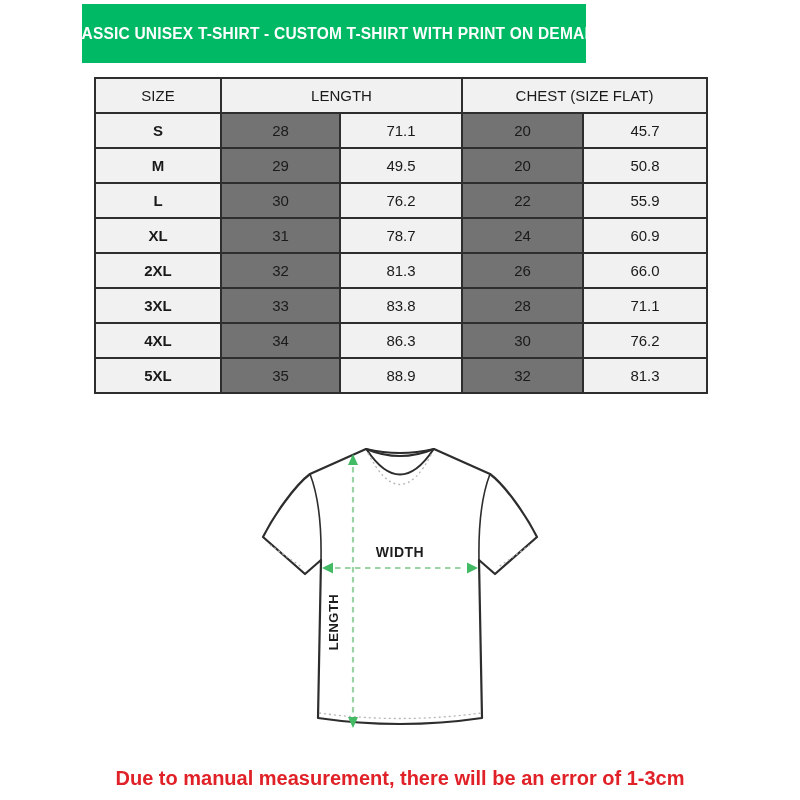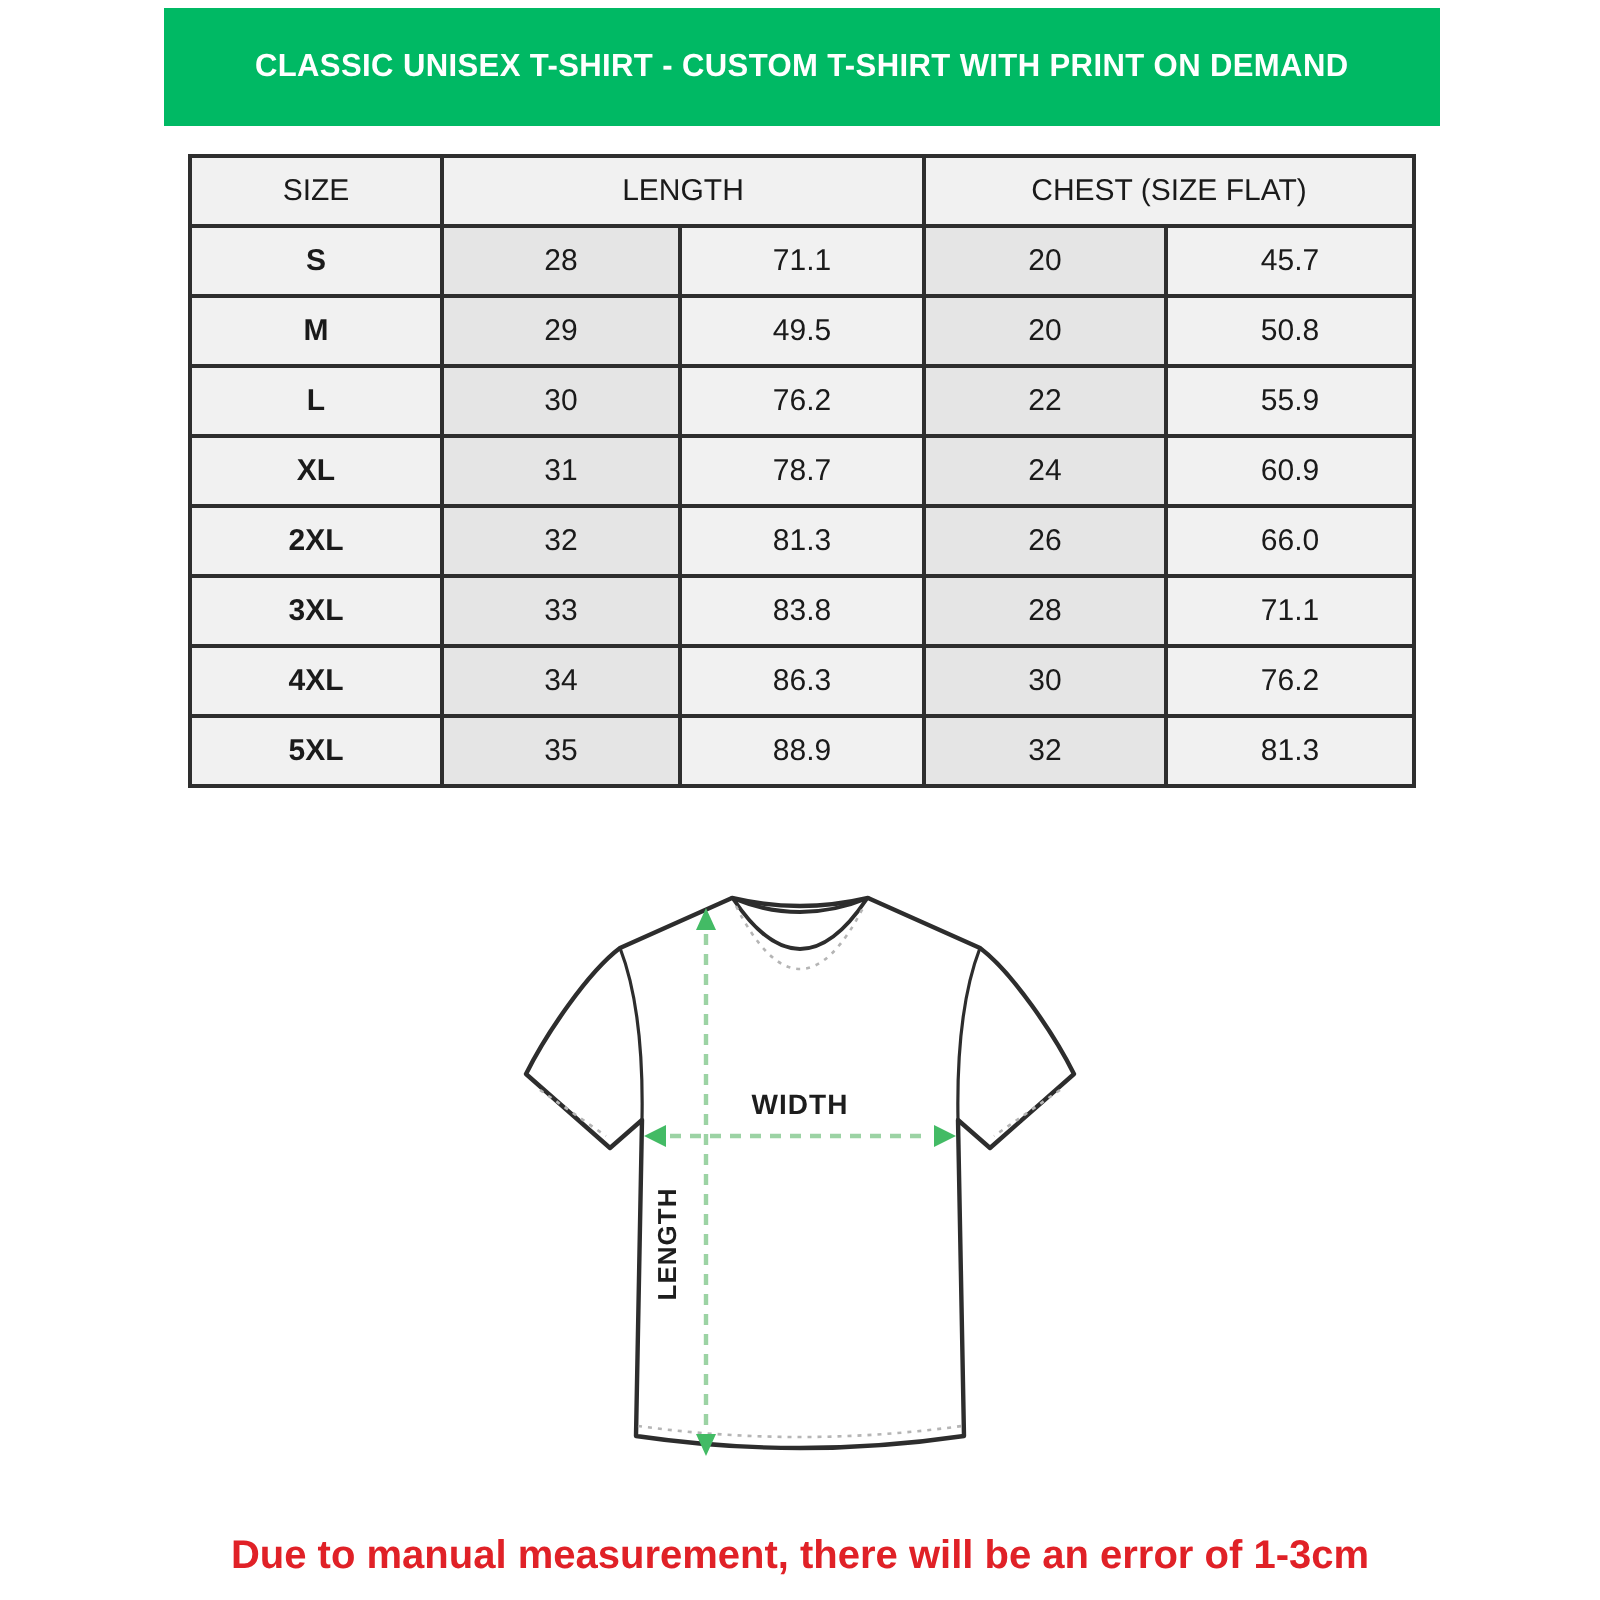--- a/index.html
+++ b/index.html
@@ -13,38 +13,38 @@
     --arrow-green-head:#43bb65;
     --ink:#1a1a1a;
   }
   *{margin:0;padding:0;box-sizing:border-box;}
   html,body{background:#ffffff;}
   body{font-family:"Liberation Sans","DejaVu Sans",sans-serif;color:var(--ink);}
   #canvas{position:relative;width:800px;height:800px;background:#ffffff;overflow:hidden;}
 
   
   .banner{
-    position:absolute;left:82px;top:4px;width:638px;height:59px;
+    position:absolute;left:82px;top:4px;width:504px;height:59px;
     background:var(--banner-green);
     display:flex;align-items:center;justify-content:center;
   }
   .banner-title{
     color:#ffffff;font-weight:700;font-size:16px;letter-spacing:.2px;
     white-space:nowrap;transform:scaleX(.97);
   }
 
   
   .size-table{
     position:absolute;left:94px;top:77px;width:612px;
     border-collapse:collapse;table-layout:fixed;
   }
   .size-table th,.size-table td{
     border:2px solid var(--border-dark);
     height:35px;text-align:center;vertical-align:middle;
-    font-size:15px;padding:0;background:#e5e5e5;
+    font-size:15px;padding:0;background:#737373;
   }
   .size-table th{font-weight:400;background:var(--cell-gray);}
   .size-table td.size-cell{font-weight:700;background:var(--cell-gray);}
   .size-table td.cm-cell{background:var(--cell-gray);text-align:center;}
   .size-table td.in-cell{font-weight:400;}
 
   
   .diagram{position:absolute;left:250px;top:440px;width:300px;height:300px;}
   .shirt-line{fill:#ffffff;stroke:var(--shirt-outline);stroke-width:2.2;stroke-linejoin:round;}
   .shirt-stroke{fill:none;stroke:var(--shirt-outline);stroke-width:2;stroke-linecap:round;}

